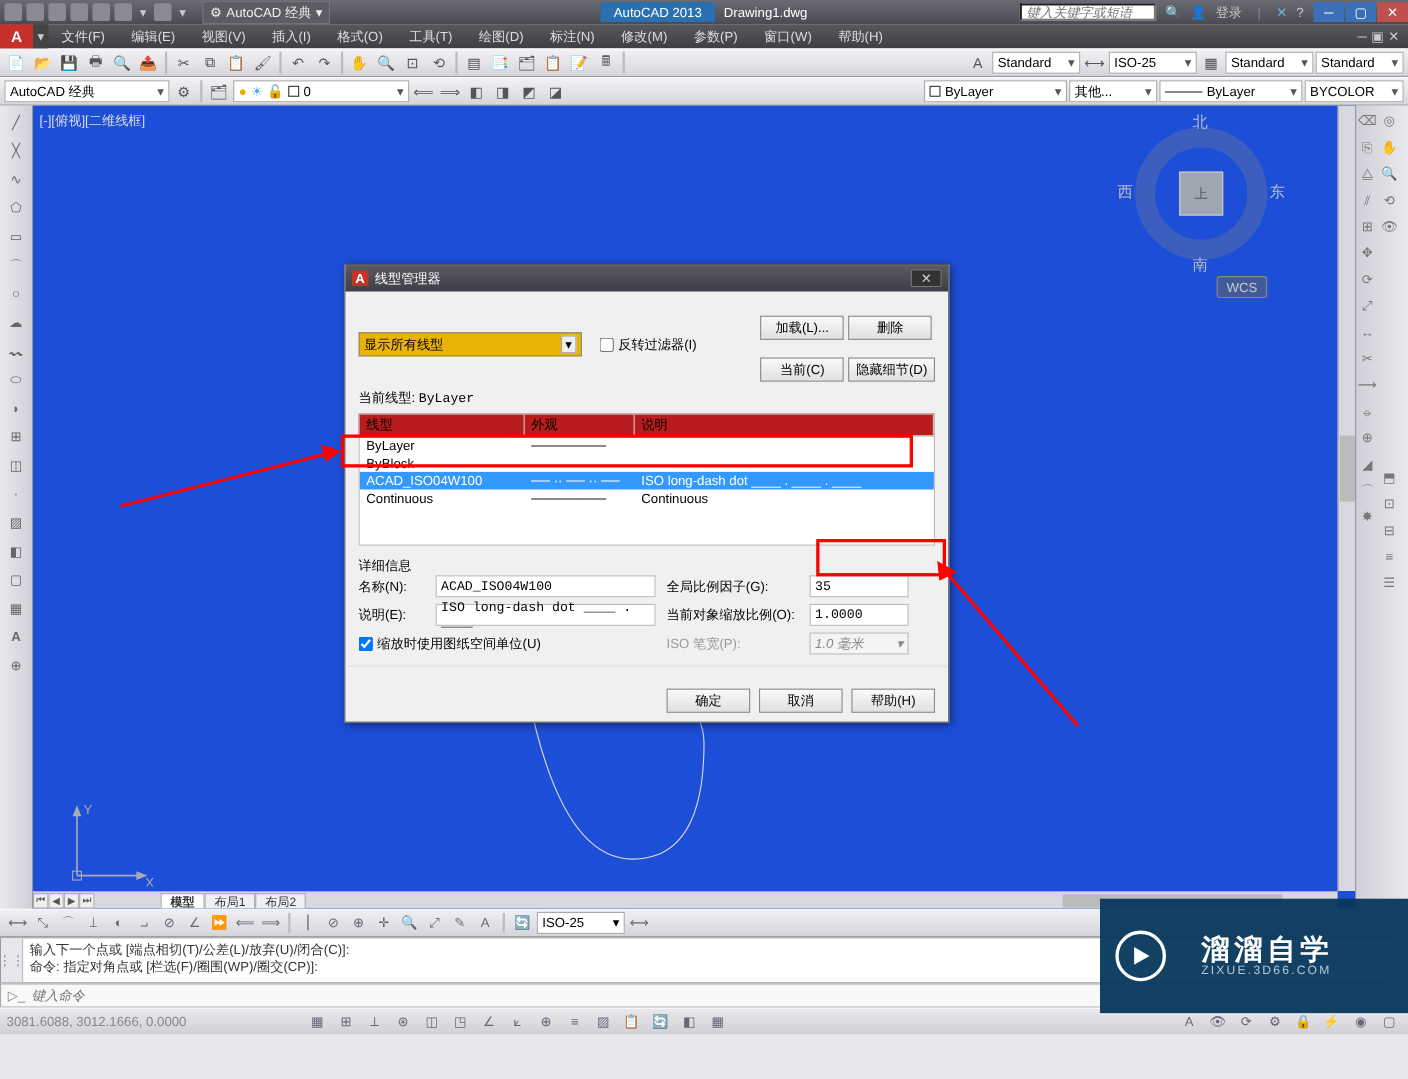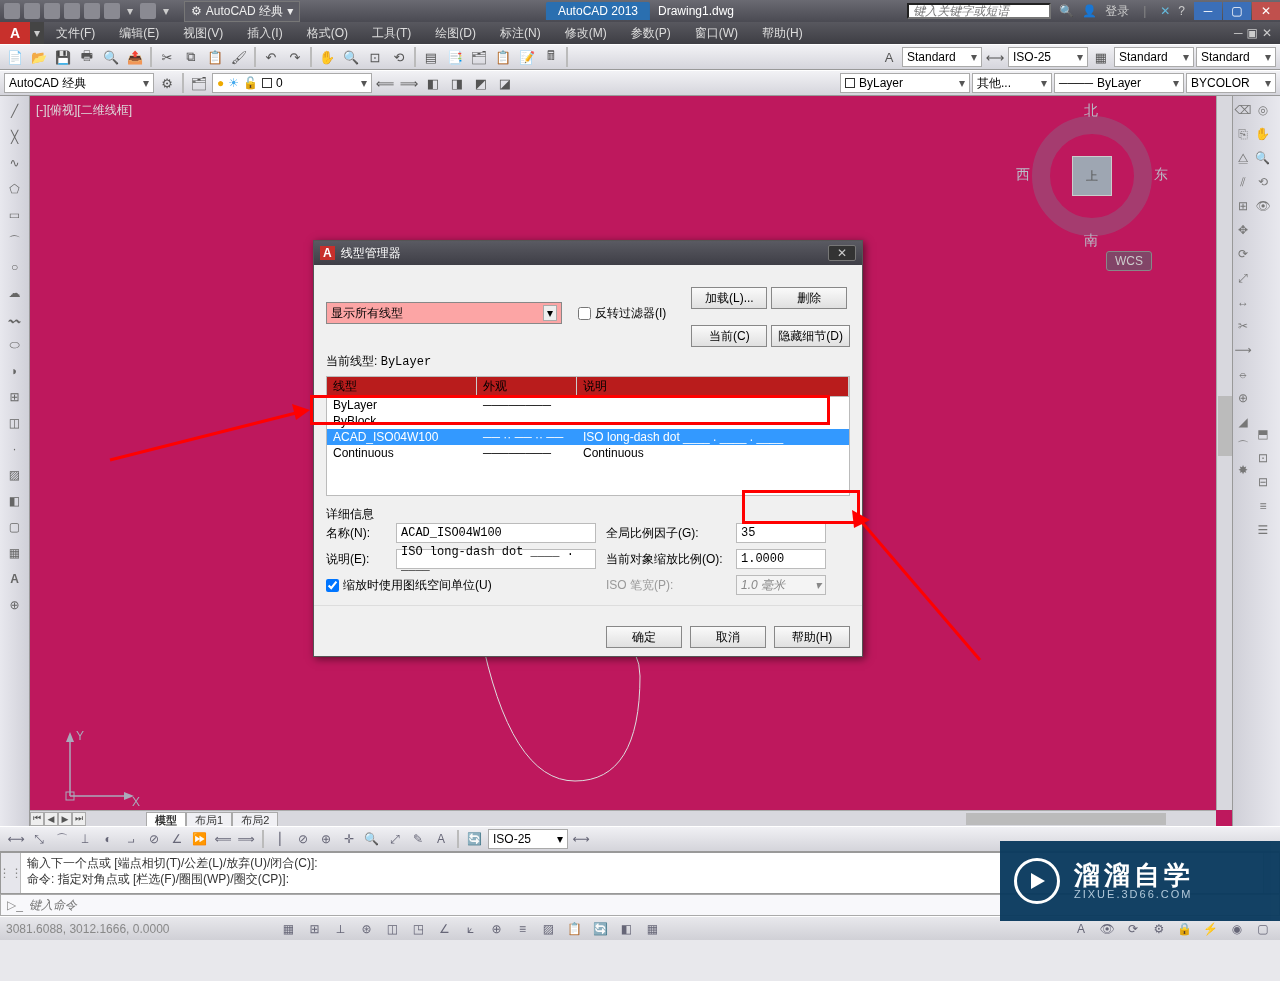--- a/index.html
+++ b/index.html
@@ -6,21 +6,21 @@
 body { background: #e8e8ec; width: 1280px; height: 981px; overflow: hidden; position: relative; }
 
 
 .titlebar { height: 22px; background: linear-gradient(#6a6a72, #4a4a52); display: flex; align-items: center; color: #ddd; position: relative; }
 .titlebar .qat { display: flex; gap: 4px; padding: 0 4px; align-items: center; }
 .titlebar .qat .ico { width: 16px; height: 16px; background: #8a8a92; border-radius: 2px; }
 .titlebar .dd { width: 12px; height: 12px; display: inline-flex; align-items: center; justify-content: center; color: #ccc; }
 .titlebar .workspace { margin-left: 8px; background: #5c5c64; border: 1px solid #777; padding: 1px 6px; display: flex; align-items: center; gap: 4px; color: #eee; }
 .titlebar .app-title { position: absolute; left: 50%; transform: translateX(-50%); display: flex; gap: 8px; align-items: center; }
 .titlebar .app-title .tab { background: #2a6fb0; padding: 2px 12px; color: #fff; border-radius: 2px 2px 0 0; }
-.titlebar .search { margin-left: auto; margin-right: 8px; background: #fff; width: 144px; height: 16px; padding: 0 4px; color: #999; font-style: italic; }
+.titlebar .search { margin-left: auto; margin-right: 8px; background: #fff; width: 124px; height: 16px; padding: 0 4px; color: #999; font-style: italic; }
 .titlebar .user { color: #ccc; display: flex; gap: 8px; margin-right: 8px; align-items: center; }
 .titlebar .winctrl { display: flex; }
 .titlebar .winctrl div { width: 28px; height: 18px; background: #3b6fb8; margin-left: 1px; display: flex; align-items: center; justify-content: center; color: #fff; }
 .titlebar .winctrl .close { background: #c0504d; }
 
 
 .menubar { height: 22px; background: linear-gradient(#58585f, #3e3e44); display: flex; align-items: stretch; }
 .app-icon { width: 30px; height: 22px; background: #c8302c; display: flex; align-items: center; justify-content: center; color: #fff; font-weight: bold; font-size: 14px; }
 .app-icon-tri { width: 14px; height: 22px; background: #444; color: #ccc; display: flex; align-items: center; justify-content: center; }
 .menubar .menu { padding: 0 12px; color: #ddd; display: flex; align-items: center; cursor: default; }
@@ -33,21 +33,21 @@
 .toolbar .drop { height: 20px; border: 1px solid #aaa; background: #fff; padding: 0 4px; display: flex; align-items: center; gap: 4px; min-width: 80px; }
 .toolbar .drop .arr { margin-left: auto; color: #555; }
 
 
 .mainrow { display: flex; height: 730px; position: relative; }
 .lefttools { width: 30px; background: linear-gradient(90deg,#e8e8ee,#d0d0d8); border-right: 1px solid #999; display: flex; flex-direction: column; align-items: center; padding-top: 4px; gap: 4px; }
 .lefttools .tbtn { width: 22px; height: 22px; border: 1px solid transparent; display:flex; align-items:center; justify-content:center; color:#666; }
 .righttools { width: 48px; background: linear-gradient(90deg,#d0d0d8,#e8e8ee); border-left: 1px solid #999; display: flex; flex-direction: column; }
 .righttools .col { display:flex; flex-direction:column; align-items:center; gap:4px; padding-top:4px;}
 .righttools .tbtn { width: 20px; height: 20px; color:#777; display:flex; align-items:center; justify-content:center;}
-.canvas { flex: 1; background: #be185d; position: relative; overflow: hidden; }
+.canvas { flex: 1; background: #1d4ed8; position: relative; overflow: hidden; }
 .canvas .viewlabel { position: absolute; top: 6px; left: 6px; color: #ddd; font-size: 12px; }
 .viewcube { position: absolute; top: 10px; right: 70px; width: 140px; height: 140px; }
 .viewcube .ring { width: 120px; height: 120px; border: 18px solid rgba(120,130,145,0.35); border-radius: 50%; position: absolute; top: 10px; left: 10px; }
 .viewcube .dir { position: absolute; color: #b8bec8; font-size: 14px; }
 .viewcube .cube { position: absolute; top: 50px; left: 50px; width: 40px; height: 40px; background: #9ea6b2; border: 1px solid #ccc; display:flex; align-items:center; justify-content:center; color:#555; }
 .wcs { position: absolute; top: 155px; right: 80px; background: rgba(90,98,110,0.6); border: 1px solid #888; padding: 2px 8px; color: #ccc; border-radius: 3px; }
 .ucs { position: absolute; bottom: 20px; left: 30px; }
 .canvas-scrollbar-v { position:absolute; right:0; top:0; bottom:16px; width:16px; background:#d8d8de; border-left:1px solid #aaa;}
 .canvas-scrollbar-v .thumb { position:absolute; top:300px; width:14px; height:60px; background:#bbb; left:1px;}
 .canvas-scrollbar-h { position:absolute; left:0; right:16px; bottom:0; height:16px; background:#d8d8de; border-top:1px solid #aaa; display:flex; align-items:center;}
@@ -59,21 +59,21 @@
 .canvas-scrollbar-h .thumb { position:absolute; right:50px; width:200px; height:12px; background:#bbb; top:2px;}
 
 
 .dlg { position: absolute; left: 313px; top: 240px; width: 550px; background: #f0f0f0; border: 1px solid #555; box-shadow: 2px 2px 8px rgba(0,0,0,0.5); z-index: 10; }
 .dlg-title { height: 24px; background: linear-gradient(#5a5a62,#3e3e46); color: #fff; display: flex; align-items: center; padding: 0 6px; }
 .dlg-title .x { margin-left:auto; background:#333; border:1px solid #777; width:28px; height:16px; display:flex; align-items:center; justify-content:center; color:#ccc; border-radius:2px; }
 .dlg-body { padding: 10px 12px; }
 .dlg-row { display: flex; align-items: center; margin-bottom: 6px; gap: 8px; }
 .filter-group { border: none; }
 .filter-group .lbl { color: #333; }
-.filter-select { width: 236px; height: 22px; border: 1px solid #888; background: #fca5a5; display: flex; align-items: center; padding: 0 4px; }
+.filter-select { width: 203px; height: 22px; border: 1px solid #888; background: #eab308; display: flex; align-items: center; padding: 0 4px; }
 .filter-select .arr { margin-left: auto; border: 1px solid #aaa; padding: 0 3px; background: #eee; }
 .chk { display: flex; align-items: center; gap: 4px; }
 .chk input { width: 13px; height: 13px; }
 .btncol { margin-left: auto; display: flex; flex-direction: column; gap: 4px; }
 .btncol .row { display: flex; gap: 4px; }
 .winbtn { min-width: 76px; height: 22px; border: 1px solid #888; background: linear-gradient(#fafafa,#e0e0e0); padding: 0 6px; display: flex; align-items: center; justify-content: center; margin-top: 12px; }
 .curline { margin: 6px 0; }
 .listhead { border: 1px solid #bbb; border-bottom: none; background: #b91c1c; display: flex; height: 20px; align-items: center; }
 .listhead .col { padding: 0 6px; border-right: 1px solid #ccc; height: 100%; display: flex; align-items: center; }
 .listbody { border: 1px solid #bbb; height: 100px; background: #fff; overflow: hidden; font-family: "Courier New", monospace; font-size: 12px; }
@@ -95,21 +95,21 @@
 .cmdline { height: 42px; background: #fff; border: 1px solid #999; display: flex; overflow:hidden; }
 .cmdline .grip { width: 20px; background: #e6e6ec; border-right: 1px solid #bbb; display:flex; align-items:center; justify-content:center; color:#888;}
 .cmdline .txt { flex: 1; padding: 2px 6px; font-family: "SimSun", monospace; font-size: 12px; color: #333; line-height: 16px; }
 .cmdinput { height: 22px; background: #f8f8fb; border: 1px solid #aaa; display: flex; align-items: center; padding: 0 6px; gap: 6px; }
 .cmdinput .prompt { color: #888; }
 .cmdinput input { border: none; background: transparent; flex: 1; outline: none; font-style: italic; color: #999; }
 .statusbar { height: 24px; background: linear-gradient(#e8e8ec,#d0d0d6); border-top: 1px solid #fff; display: flex; align-items: center; gap: 4px; padding: 0 6px; color: #888; font-size: 11px; }
 .statusbar .sbtn { width: 22px; height: 20px; display: flex; align-items: center; justify-content: center; color: #667; }
 
 
-.wm { position: absolute; right: 0; bottom: 60px; width: 280px; height: 80px; background: #0a3a5e; color: #fff; display: flex; align-items: center; padding: 0 14px; gap: 14px; z-index: 5; opacity: 0.96;}
+.wm { position: absolute; right: 0; bottom: 60px; width: 280px; height: 104px; background: #0a3a5e; color: #fff; display: flex; align-items: center; padding: 0 14px; gap: 32px; z-index: 5; opacity: 0.96;}
 .wm .play { width: 46px; height: 46px; border: 3px solid #fff; border-radius: 50%; display: flex; align-items: center; justify-content: center; }
 .wm .txt1 { font-size: 26px; letter-spacing: 4px; font-weight: bold; line-height: 1; }
 .wm .txt2 { font-size: 11px; letter-spacing: 2px; color: #b0c8da; }
 
 svg { display: block; }
 </style>
 </head>
 <body>
 
 <div class="titlebar">

